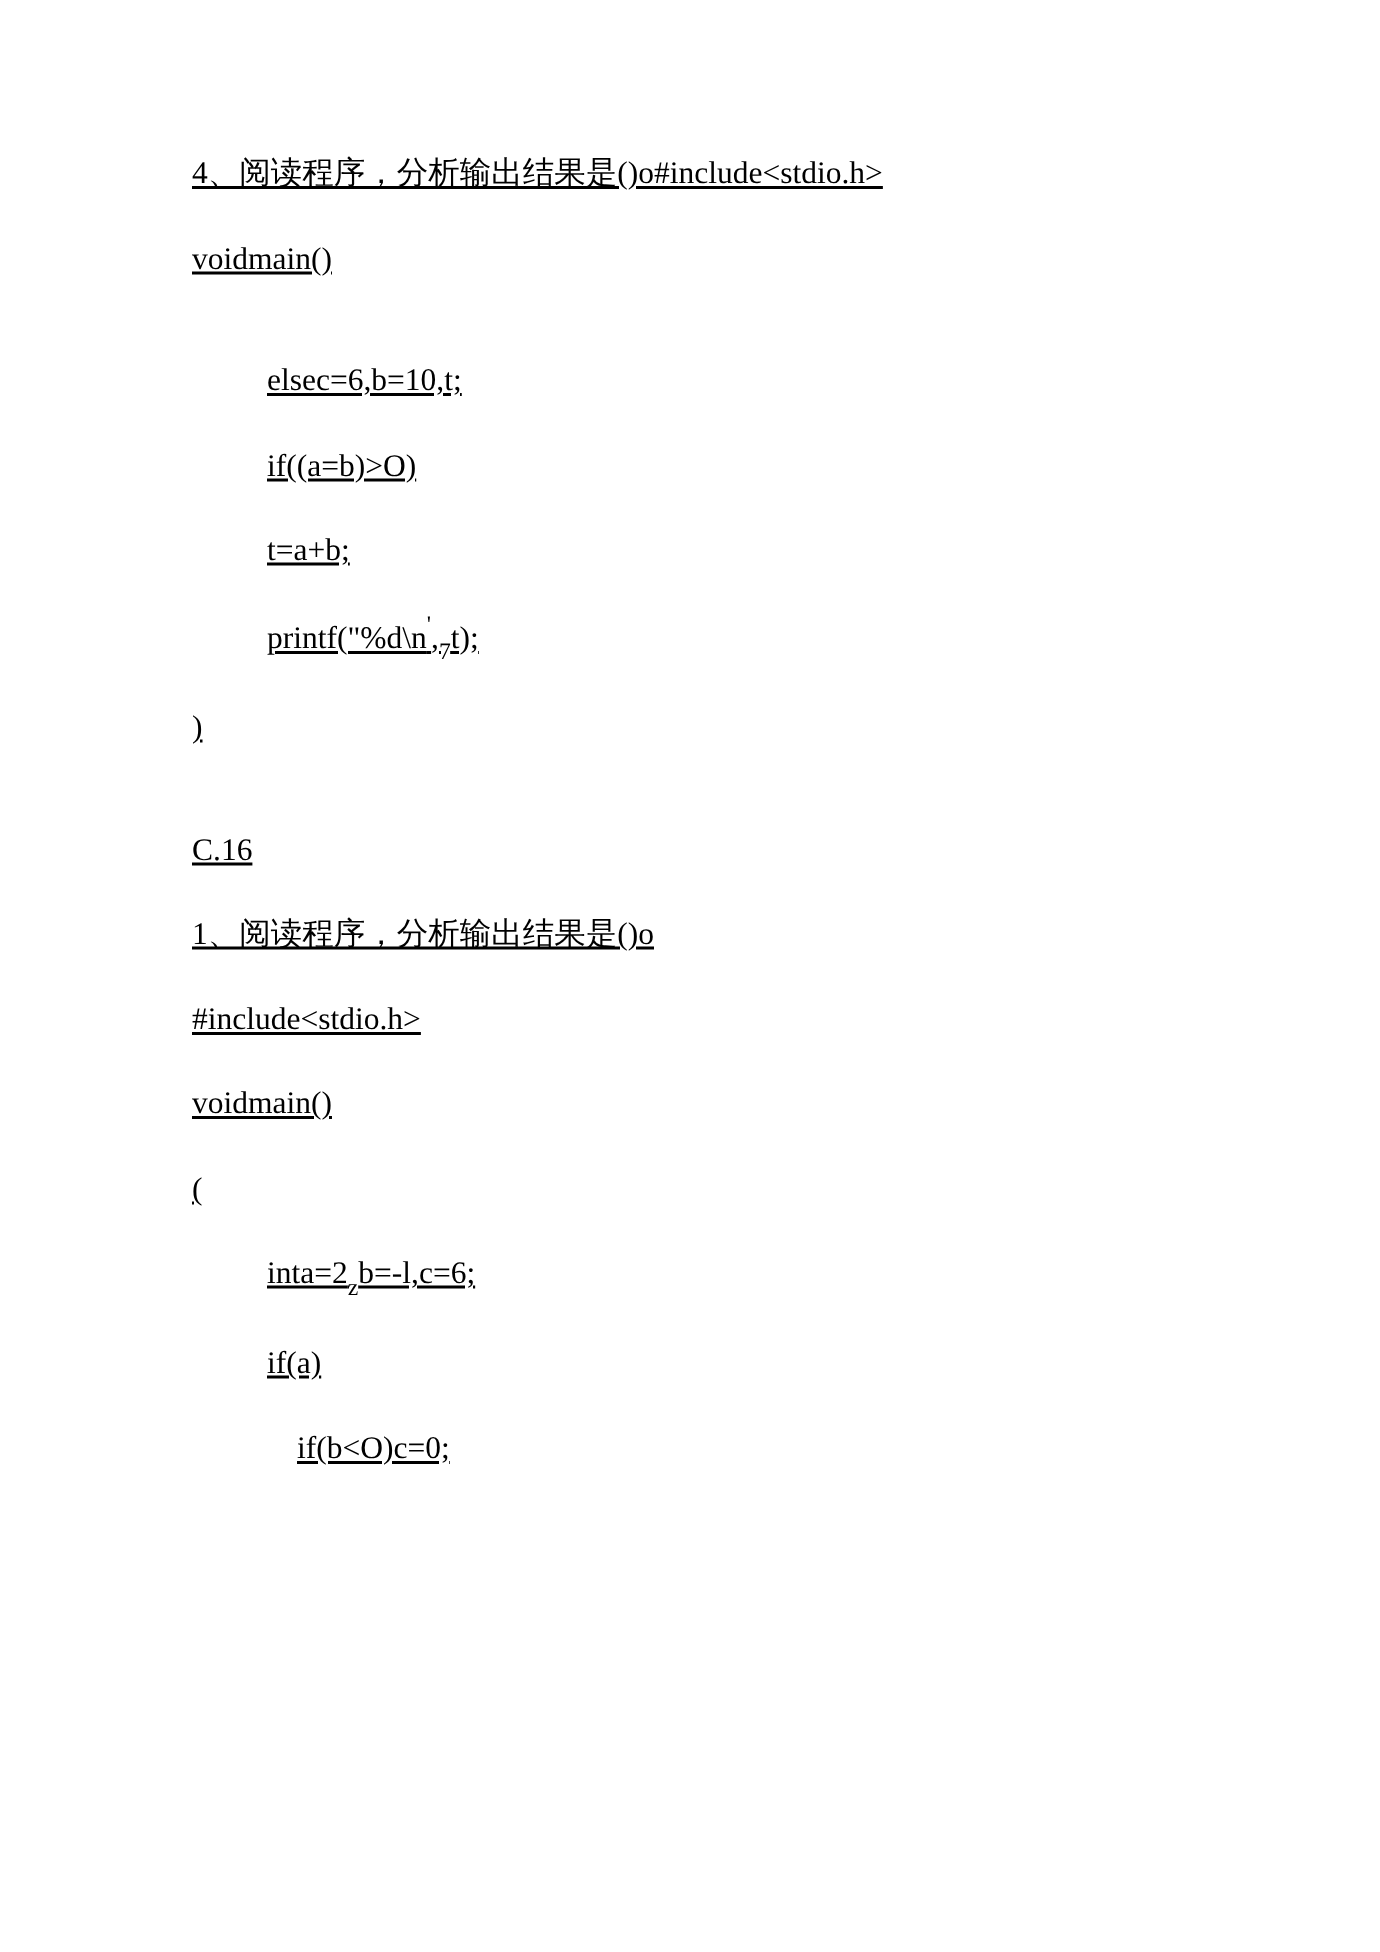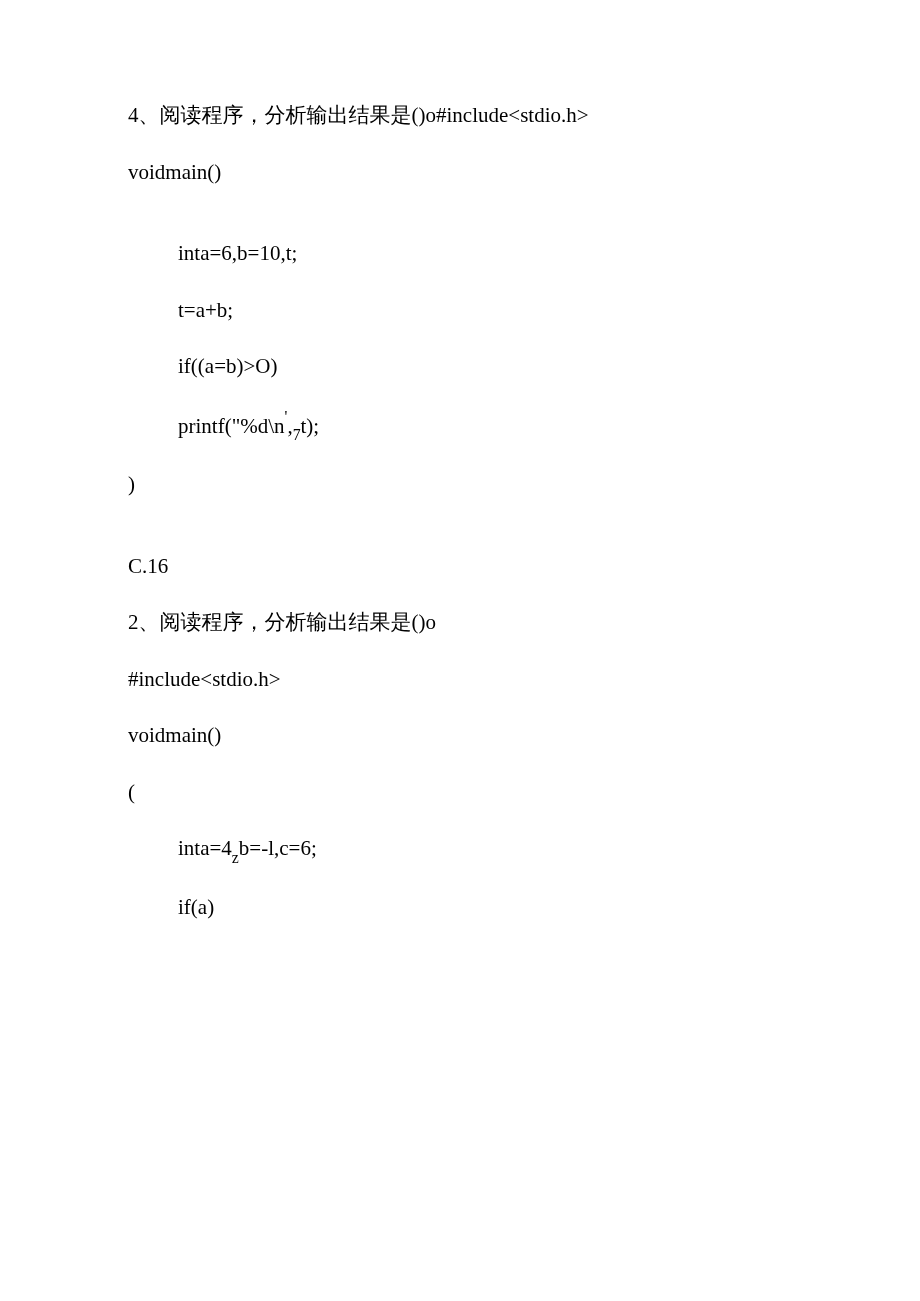--- a/index.html
+++ b/index.html
@@ -15,20 +15,21 @@
     line-height: 1.5;
   }
   .page {
     box-sizing: border-box;
     padding: 100px 128px 60px 128px;
     width: 920px;
     min-height: 1301px;
   }
   .line {
     margin: 0 0 25px 0;
+    text-decoration: underline;
   }
   .indent {
     padding-left: 50px;
   }
   .gap {
     height: 25px;
   }
   .sub {
     font-size: 0.75em;
     vertical-align: sub;
@@ -45,36 +46,37 @@
 </head>
 <body>
 
 <div class="page">
 
   <p class="line">4、阅读程序，分析输出结果是()o#include&lt;stdio.h&gt;</p>
   <p class="line">voidmain()</p>
 
   <div class="gap"></div>
 
-  <p class="line indent">inta=6,b=10,t;</p>
+  <p class="line indent">elsec=6,b=10,t;</p>
+  <p class="line indent">if((a=b)&gt;O)</p>
   <p class="line indent">t=a+b;</p>
-  <p class="line indent">if((a=b)&gt;O)</p>
   <p class="line indent">
     <span>printf("%d\n</span><span class="sup">'</span><span>,</span><span class="sub">7</span><span>t);</span>
   </p>
 
   <p class="line">)</p>
 
   <div class="gap"></div>
 
   <p class="line">C.16</p>
 
-  <p class="line">2、阅读程序，分析输出结果是()o</p>
+  <p class="line">1、阅读程序，分析输出结果是()o</p>
   <p class="line">#include&lt;stdio.h&gt;</p>
   <p class="line">voidmain()</p>
   <p class="line">(</p>
 
   <p class="line indent">
-    <span>inta=4</span><span class="sub">z</span><span>b=-l,c=6;</span>
+    <span>inta=2</span><span class="sub">z</span><span>b=-l,c=6;</span>
   </p>
   <p class="line indent">if(a)</p>
+  <p class="line indent" style="padding-left:70px;">if(b&lt;O)c=0;</p>
 
 </div>
 
 </body></html>

